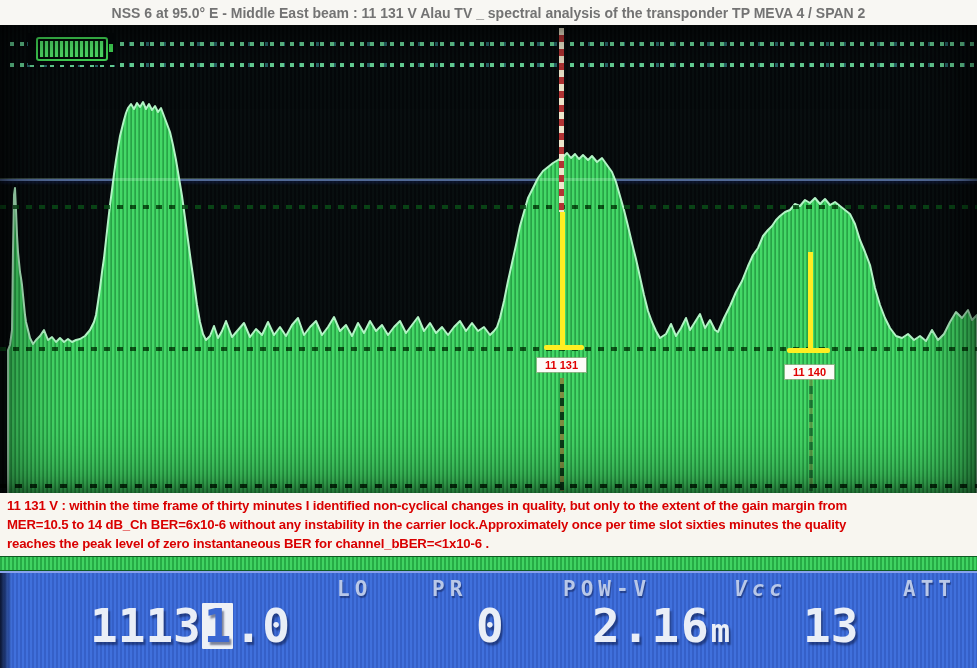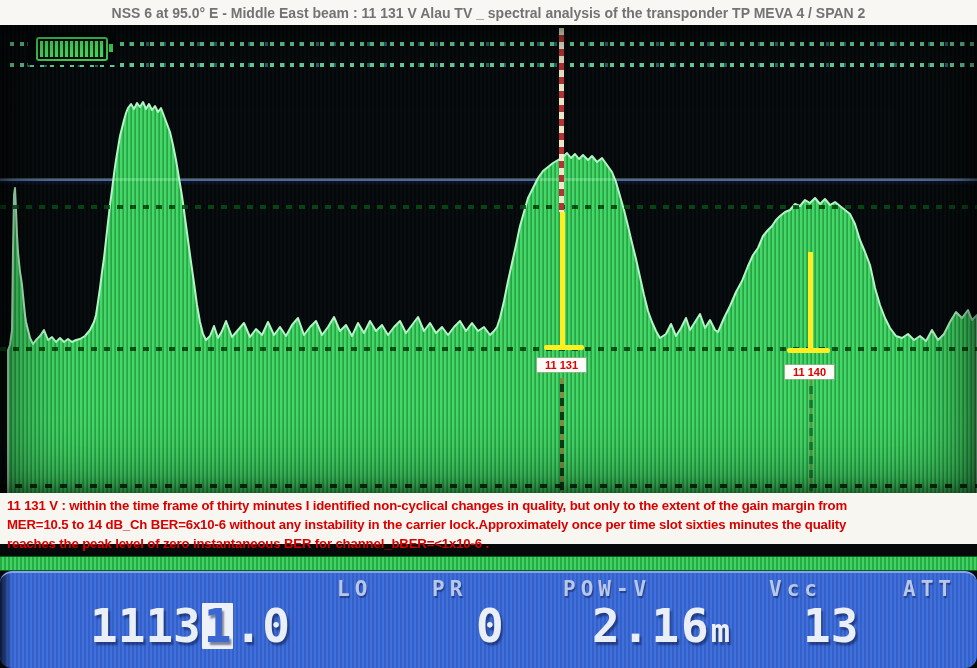--- a/index.html
+++ b/index.html
@@ -57,42 +57,42 @@
   .marker-label{position:absolute;z-index:6;background:#fcfcf8;color:#e00000;font-weight:bold;
       font-size:11px;padding:1px 8px;white-space:nowrap;box-shadow:0 0 0 1px rgba(175,175,150,.65);}
   .label-left{left:537px;top:333px;}
   .label-right{left:785px;top:340px;}
   .marker-tail{position:absolute;width:4px;z-index:6;
       background:repeating-linear-gradient(180deg,rgba(135,135,62,.9) 0 6px,rgba(8,52,20,.95) 6px 14px);}
   .tail-left{left:560px;top:353px;height:113px;}
   .tail-right{left:809px;top:355px;height:111px;opacity:.5;}
 
   
-  .note-block{position:absolute;left:0;top:493px;width:977px;height:51px;background:#f8f6f0;
+  .note-block{position:absolute;left:0;top:493px;width:977px;height:63px;background:#f8f6f0;
       padding:3px 0 0 7px;box-sizing:border-box;}
   .note-line{color:#d90000;font-weight:bold;font-size:13.2px;line-height:19px;
       letter-spacing:-0.15px;white-space:nowrap;}
 
   
   .green-strip{position:absolute;left:0;top:556px;width:977px;height:15px;
       background:repeating-linear-gradient(90deg,#27ab46 0 2px,#40d362 2px 4px);
       border-top:1px solid #0d5c22;border-bottom:1px solid #0d5c22;box-sizing:border-box;}
 
   
   .status-bar{position:absolute;left:0;top:571px;width:977px;height:97px;
       background:repeating-linear-gradient(90deg,#3560c8 0 2px,#4070dc 2px 4px);
       border-top:2px solid #88a2ec;box-sizing:border-box;overflow:hidden;
-      font-family:"DejaVu Sans Mono",monospace;font-weight:bold;border-radius:12px;}
+      font-family:"DejaVu Sans Mono",monospace;font-weight:bold;}
   .status-bar::before{content:"";position:absolute;left:0;top:0;width:12px;height:100%;
       background:linear-gradient(90deg,rgba(5,10,25,.85),rgba(5,10,25,0));}
   .sb-header{position:absolute;top:4px;font-size:21px;letter-spacing:5px;color:#b9c8e8;
       text-shadow:1px 2px 1px rgba(10,20,60,.45);}
   .sb-value{position:absolute;top:30px;font-size:46px;color:#e9eef7;line-height:46px;
       text-shadow:2px 3px 2px rgba(10,20,60,.5);margin-left:36px;}
-  .h-lo{left:337px;} .h-pr{left:432px;} .h-pow{left:563px;} .h-vcc{left:769px;} .h-att{left:903px;}
+  .h-lo{left:337px;} .h-pr{left:432px;} .h-pow{left:563px;} .h-vcc{left:734px;font-style:italic;} .h-att{left:903px;}
   .v-freq{left:54px;} .v-lo{left:298px;} .v-pr{left:440px;} .v-pow{left:556px;letter-spacing:2px;}
   .v-vcc{left:767px;} .v-att{left:880px;}
   .freq-cursor{display:inline-block;background:#eef1f6;color:#3a67d2;padding:0 2px;margin:0 1px;border-radius:1px;}
   .unit-small{font-size:32px;} .att-prefix{font-size:26px;vertical-align:3px;margin-right:2px;color:#d9e2f2;}
 </style>
 </head>
 <body>
 
 <div class="stage">
 

